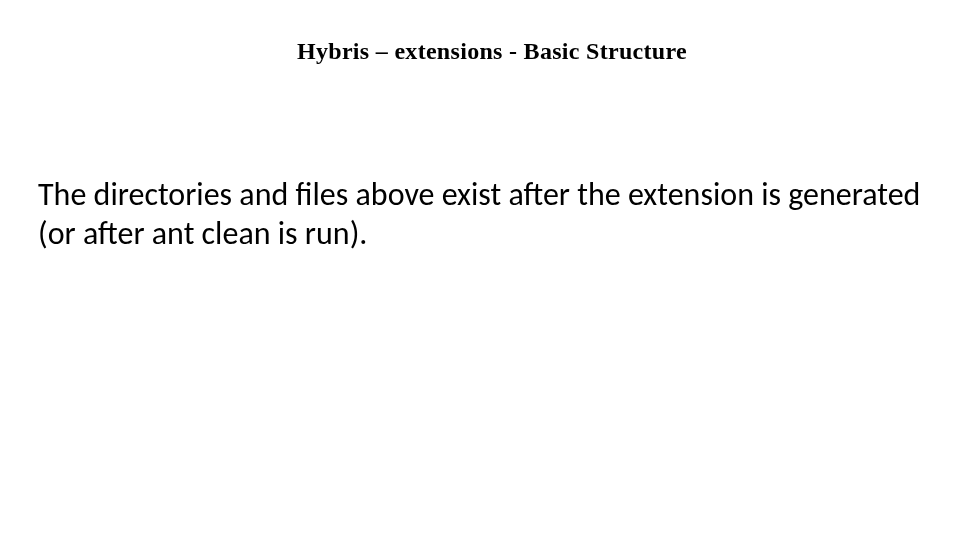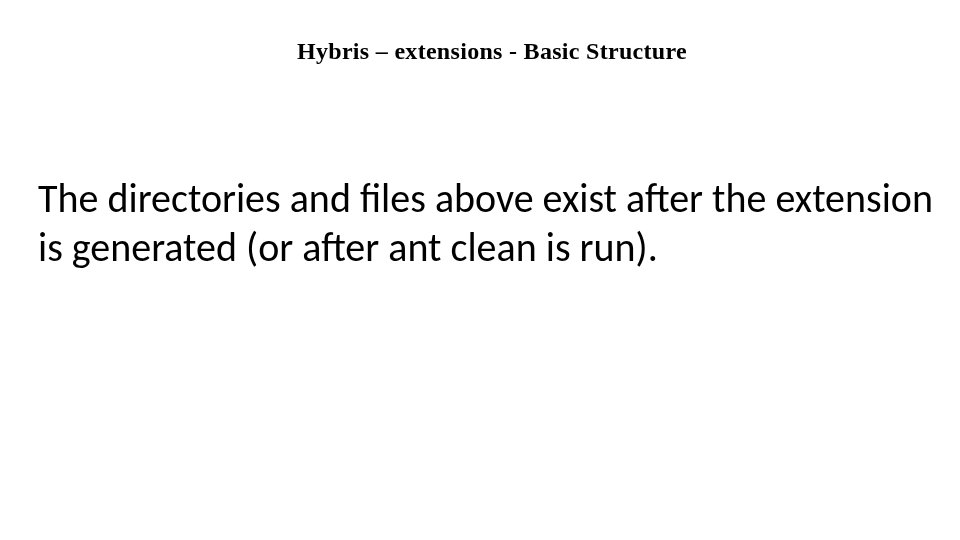--- a/index.html
+++ b/index.html
@@ -26,21 +26,21 @@
       color: #000000;
       text-align: center;
       padding-top: 26px;
       letter-spacing: 0.3px;
     }
     .body-content {
       padding: 0 18px;
       margin-top: 110px;
     }
     .paragraph {
-      font-size: 40px;
+      font-size: 32px;
       color: #000000;
       line-height: 1.22;
       font-weight: 400;
     }
     .paragraph + .paragraph {
       margin-top: 40px;
     }
   </style>
 </head>
 <body>

